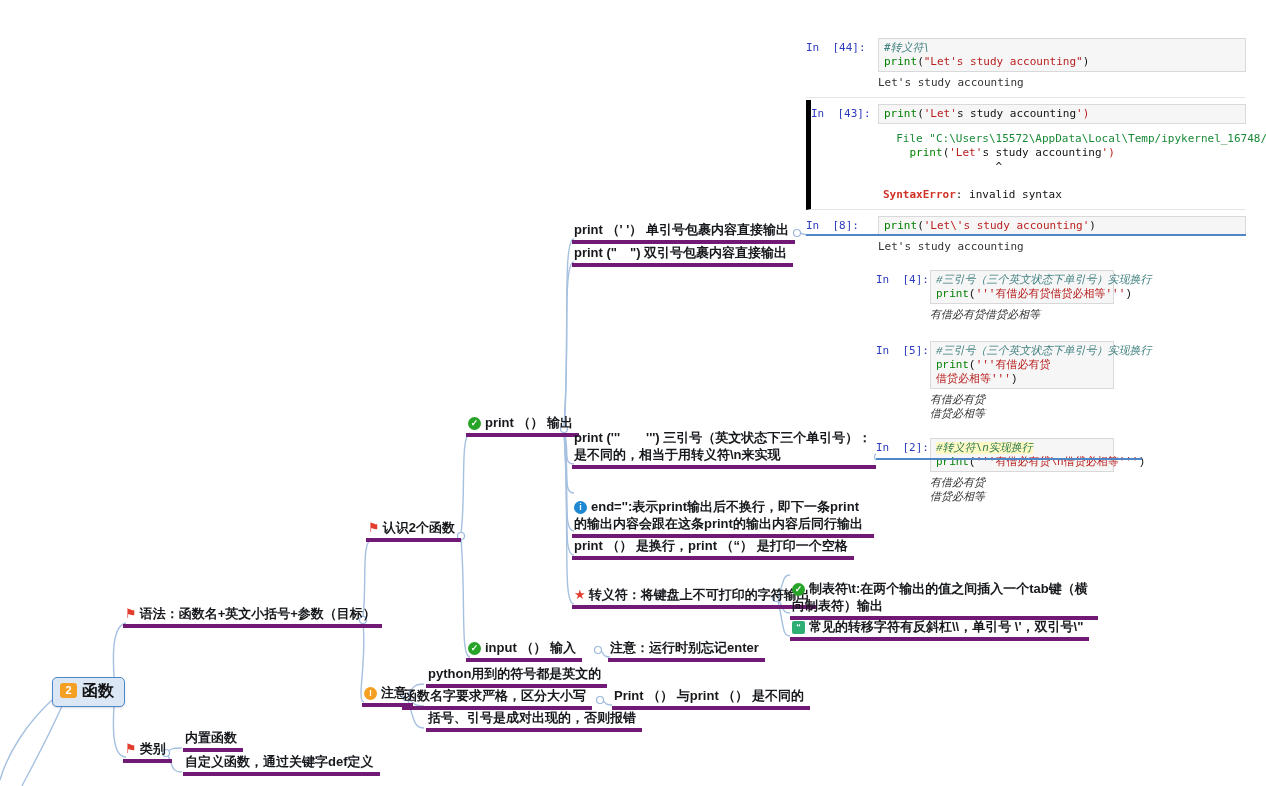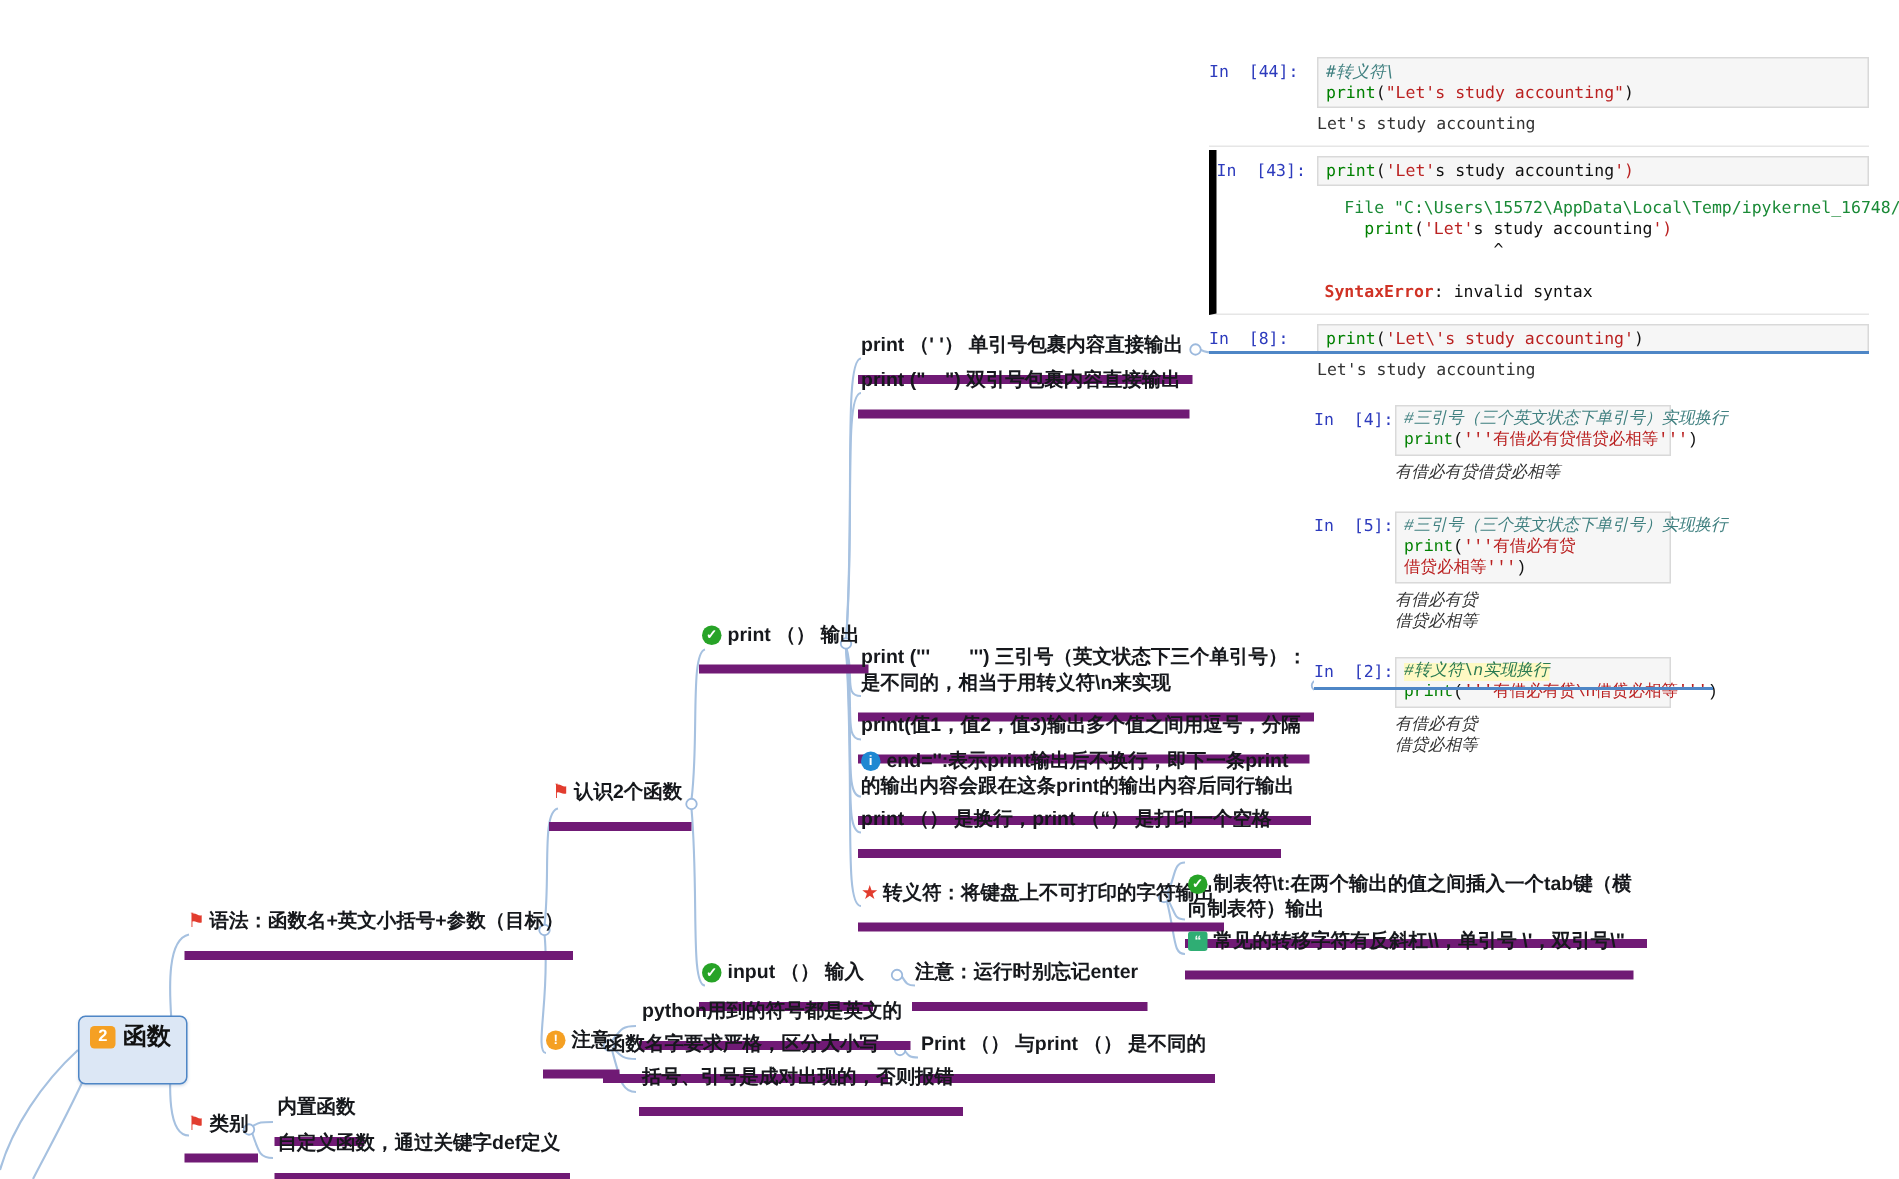--- a/index.html
+++ b/index.html
@@ -2,35 +2,35 @@
 <html><head>
 <meta charset="utf-8">
 <style>
   html,body{margin:0;padding:0;background:#fff;}
   #canvas{position:relative;width:1266px;height:786px;background:#fff;overflow:hidden;
           font-family:"Liberation Sans","DejaVu Sans",sans-serif;}
   svg.lines{position:absolute;left:0;top:0;width:1266px;height:786px;}
   svg.lines path{fill:none;stroke:#a6c1e0;stroke-width:1.4;}
   svg.lines circle{fill:#fff;stroke:#9cb9dd;stroke-width:1.2;}
 
-  .topic{position:absolute;border-bottom:6px solid #701a75;padding:1px 6px 12px 2px;
+  .topic{position:absolute;border-bottom:4px solid #701a75;padding:1px 6px 2px 2px;
          font-size:13px;font-weight:600;color:#16181c;white-space:pre;line-height:17px;}
   .topic.wrap{white-space:normal;}
   .ic{display:inline-block;margin-right:3px;}
   .flag{color:#e23c2e;font-size:13px;}
   .star{color:#e23c2e;font-size:13px;}
   .cic{display:inline-block;width:13px;height:13px;border-radius:50%;color:#fff;
        font:bold 9px/13px "Liberation Sans",sans-serif;text-align:center;vertical-align:1px;margin-right:4px;}
   .check{background:#27a327;}
   .info{background:#1e88d2;}
   .warn{background:#f5a023;}
   .quote{background:#2fae74;border-radius:2px;font-size:9px;line-height:12px;}
 
   .root-node{position:absolute;left:52px;top:677px;background:#dce7f5;border:1px solid #4e86c6;
-             border-radius:5px;padding:3px 10px 20px 7px;font-size:16px;font-weight:bold;color:#111;
+             border-radius:5px;padding:3px 10px 4px 7px;font-size:16px;font-weight:bold;color:#111;
              box-shadow:0 1px 2px rgba(80,110,160,.25);}
   .badge{display:inline-block;background:#f5a023;color:#fff;border-radius:3px;min-width:13px;
          padding:0 2px;font:bold 11px/15px "Liberation Sans",sans-serif;text-align:center;
          vertical-align:2px;margin-right:5px;}
 
   .blue-rule{position:absolute;height:2px;background:#4e86c6;}
 
   
   .nb-panel{position:absolute;font-family:"DejaVu Sans Mono","Liberation Mono",monospace;
             font-size:11px;line-height:14px;color:#333;}
@@ -103,21 +103,20 @@
 
   <div class="topic" style="left:123px;top:604px"><span class="ic flag">⚑</span><span>语法：函数名+英文小括号+参数（目标）</span></div>
 
   <div class="topic" style="left:366px;top:518px"><span class="ic flag">⚑</span><span>认识2个函数</span></div>
 
   <div class="topic" style="left:466px;top:413px"><span class="cic check">✓</span><span>print （） 输出</span></div>
 
   <div class="topic" style="left:572px;top:220px"><span>print （' '） 单引号包裹内容直接输出</span></div>
   <div class="topic" style="left:572px;top:243px"><span>print ("　") 双引号包裹内容直接输出</span></div>
   <div class="topic wrap" style="left:572px;top:428px;width:298px"><span>print ('''　　''') 三引号（英文状态下三个单引号）：是不同的，相当于用转义符\n来实现</span></div>
-  <div class="topic" style="left:572px;top:473px"><span>print(值1，值2，值3)输出多个值之间用逗号，分隔</span></div>
   <div class="topic wrap" style="left:572px;top:497px;width:294px"><span class="cic info">i</span><span>end='':表示print输出后不换行，即下一条print的输出内容会跟在这条print的输出内容后同行输出</span></div>
   <div class="topic" style="left:572px;top:585px"><span class="ic star">★</span><span>转义符：将键盘上不可打印的字符输出</span></div>
   <div class="topic" style="left:572px;top:536px"><span>print （） 是换行，print （“） 是打印一个空格</span></div>
 
   <div class="topic wrap" style="left:790px;top:579px;width:300px"><span class="cic check">✓</span><span>制表符\t:在两个输出的值之间插入一个tab键（横向制表符）输出</span></div>
   <div class="topic" style="left:790px;top:617px"><span class="cic quote">“</span><span>常见的转移字符有反斜杠\\，单引号 \'，双引号\"</span></div>
 
   <div class="topic" style="left:466px;top:638px"><span class="cic check">✓</span><span>input （） 输入</span></div>
   <div class="topic" style="left:608px;top:638px"><span>注意：运行时别忘记enter</span></div>
 

